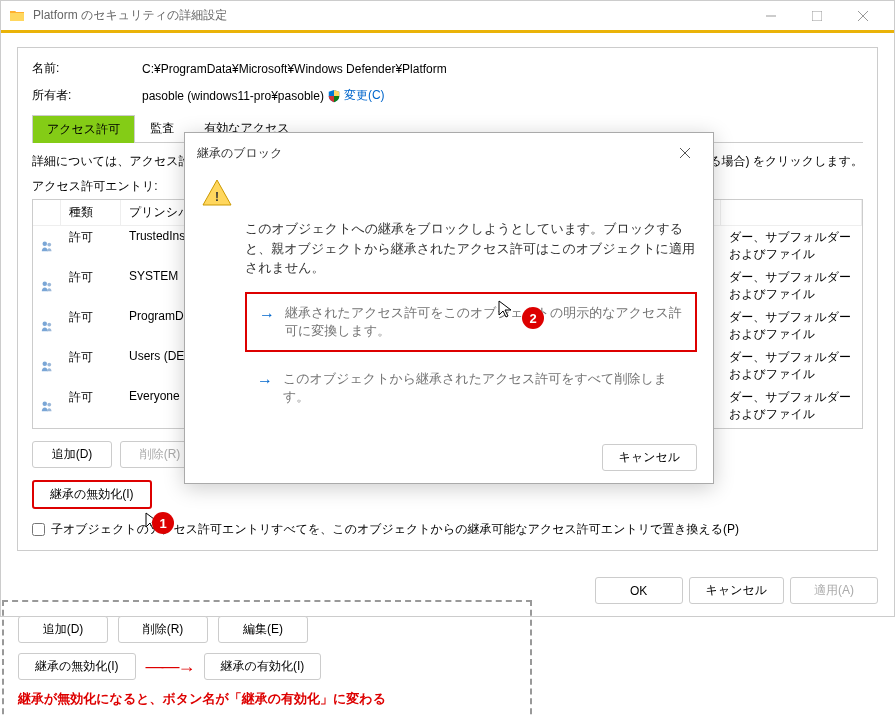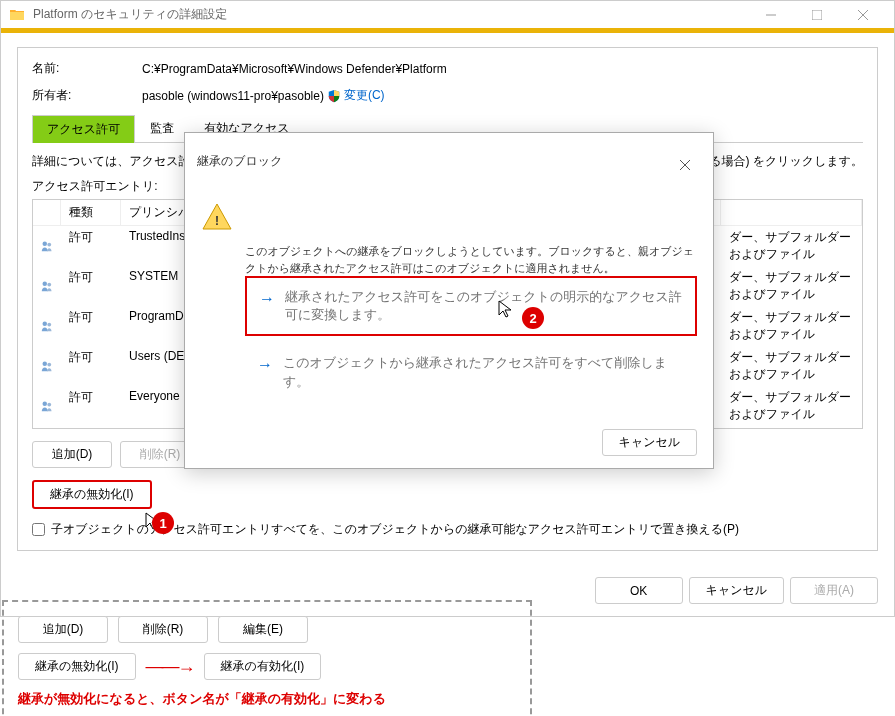--- a/index.html
+++ b/index.html
@@ -1,19 +1,19 @@
 <!DOCTYPE html>
 <html><head>
 <meta charset="utf-8">
 <style>
 * { box-sizing: border-box; margin: 0; padding: 0; font-family: "Yu Gothic UI", "Meiryo", sans-serif; font-size: 12px; }
 body { background: #fff; width: 895px; height: 716px; position: relative; }
 
 .window { width: 895px; border: 1px solid #ccc; background: #fff; }
-.titlebar { height: 32px; display: flex; align-items: center; padding: 0 8px; border-bottom: 5px solid #eab308; }
+.titlebar { height: 32px; display: flex; align-items: center; padding: 0 8px; border-bottom: 3px solid #eab308; }
 .titlebar .folder-icon { width: 16px; height: 16px; margin-right: 8px; }
 .titlebar .title { flex: 1; color: #666; }
 .winbtns { display: flex; }
 .winbtn { width: 46px; height: 32px; display: flex; align-items: center; justify-content: center; color: #999; }
 
 .main-content { padding: 14px 16px; }
 .inner-panel { border: 1px solid #ccc; padding: 12px 14px; position: relative; }
 
 .info-row { display: flex; margin-bottom: 10px; align-items: center; }
 .info-label { width: 110px; }
@@ -44,27 +44,27 @@
 .btn.disabled { color: #aaa; }
 .btn.highlight { border: 2px solid #d00; }
 
 .checkbox-row { display: flex; align-items: center; gap: 6px; margin-top: 12px; }
 
 .bottom-btns { display: flex; gap: 6px; justify-content: flex-end; padding: 12px 16px; }
 .bottom-btns .btn { min-width: 88px; }
 
 
 .modal { position: absolute; left: 184px; top: 132px; width: 530px; background: #fff; border: 1px solid #aaa; box-shadow: 0 4px 20px rgba(0,0,0,0.2); z-index: 100; }
-.modal-title { padding: 20px 12px; display: flex; justify-content: space-between; font-size: 12px; color: #333; gap: 24px; }
+.modal-title { padding: 8px 12px; display: flex; align-items: center; justify-content: space-between; font-size: 12px; color: #333; gap: 24px; }
 .modal-close { width: 32px; height: 24px; display: flex; align-items: center; justify-content: center; color: #555; cursor: pointer; }
 .modal-body { padding: 4px 16px 16px 16px; }
 .modal-heading { display: flex; align-items: flex-start; gap: 12px; margin-bottom: 10px; }
 .warn-icon { width: 32px; height: 32px; flex-shrink: 0; }
 .modal-heading h2 { color: #003399; font-size: 15px; font-weight: normal; }
-.modal-text { margin-left: 44px; line-height: 1.5; color: #333; font-size: 11px; }
+.modal-text { margin-left: 44px; margin-bottom: 14px; line-height: 1.5; color: #333; font-size: 13px; }
 .modal-option { margin-left: 44px; padding: 10px 12px; cursor: pointer; display: flex; align-items: flex-start; gap: 10px; }
 .modal-option.highlight { border: 2px solid #d00; margin-bottom: 8px; }
 .arrow-icon { color: #0066cc; font-size: 16px; flex-shrink: 0; }
 .modal-option .opt-text { color: #737373; font-size: 13px; line-height: 1.4; }
 .modal-footer { display: flex; justify-content: flex-end; padding: 12px 16px; border-top: none; }
 
 .cursor { position: absolute; width: 16px; height: 20px; pointer-events: none; z-index: 200; }
 
 .annotation-badge { position: absolute; width: 22px; height: 22px; border-radius: 50%; background: #d00; color: #fff; font-weight: bold; display: flex; align-items: center; justify-content: center; font-size: 13px; z-index: 300; }
 

